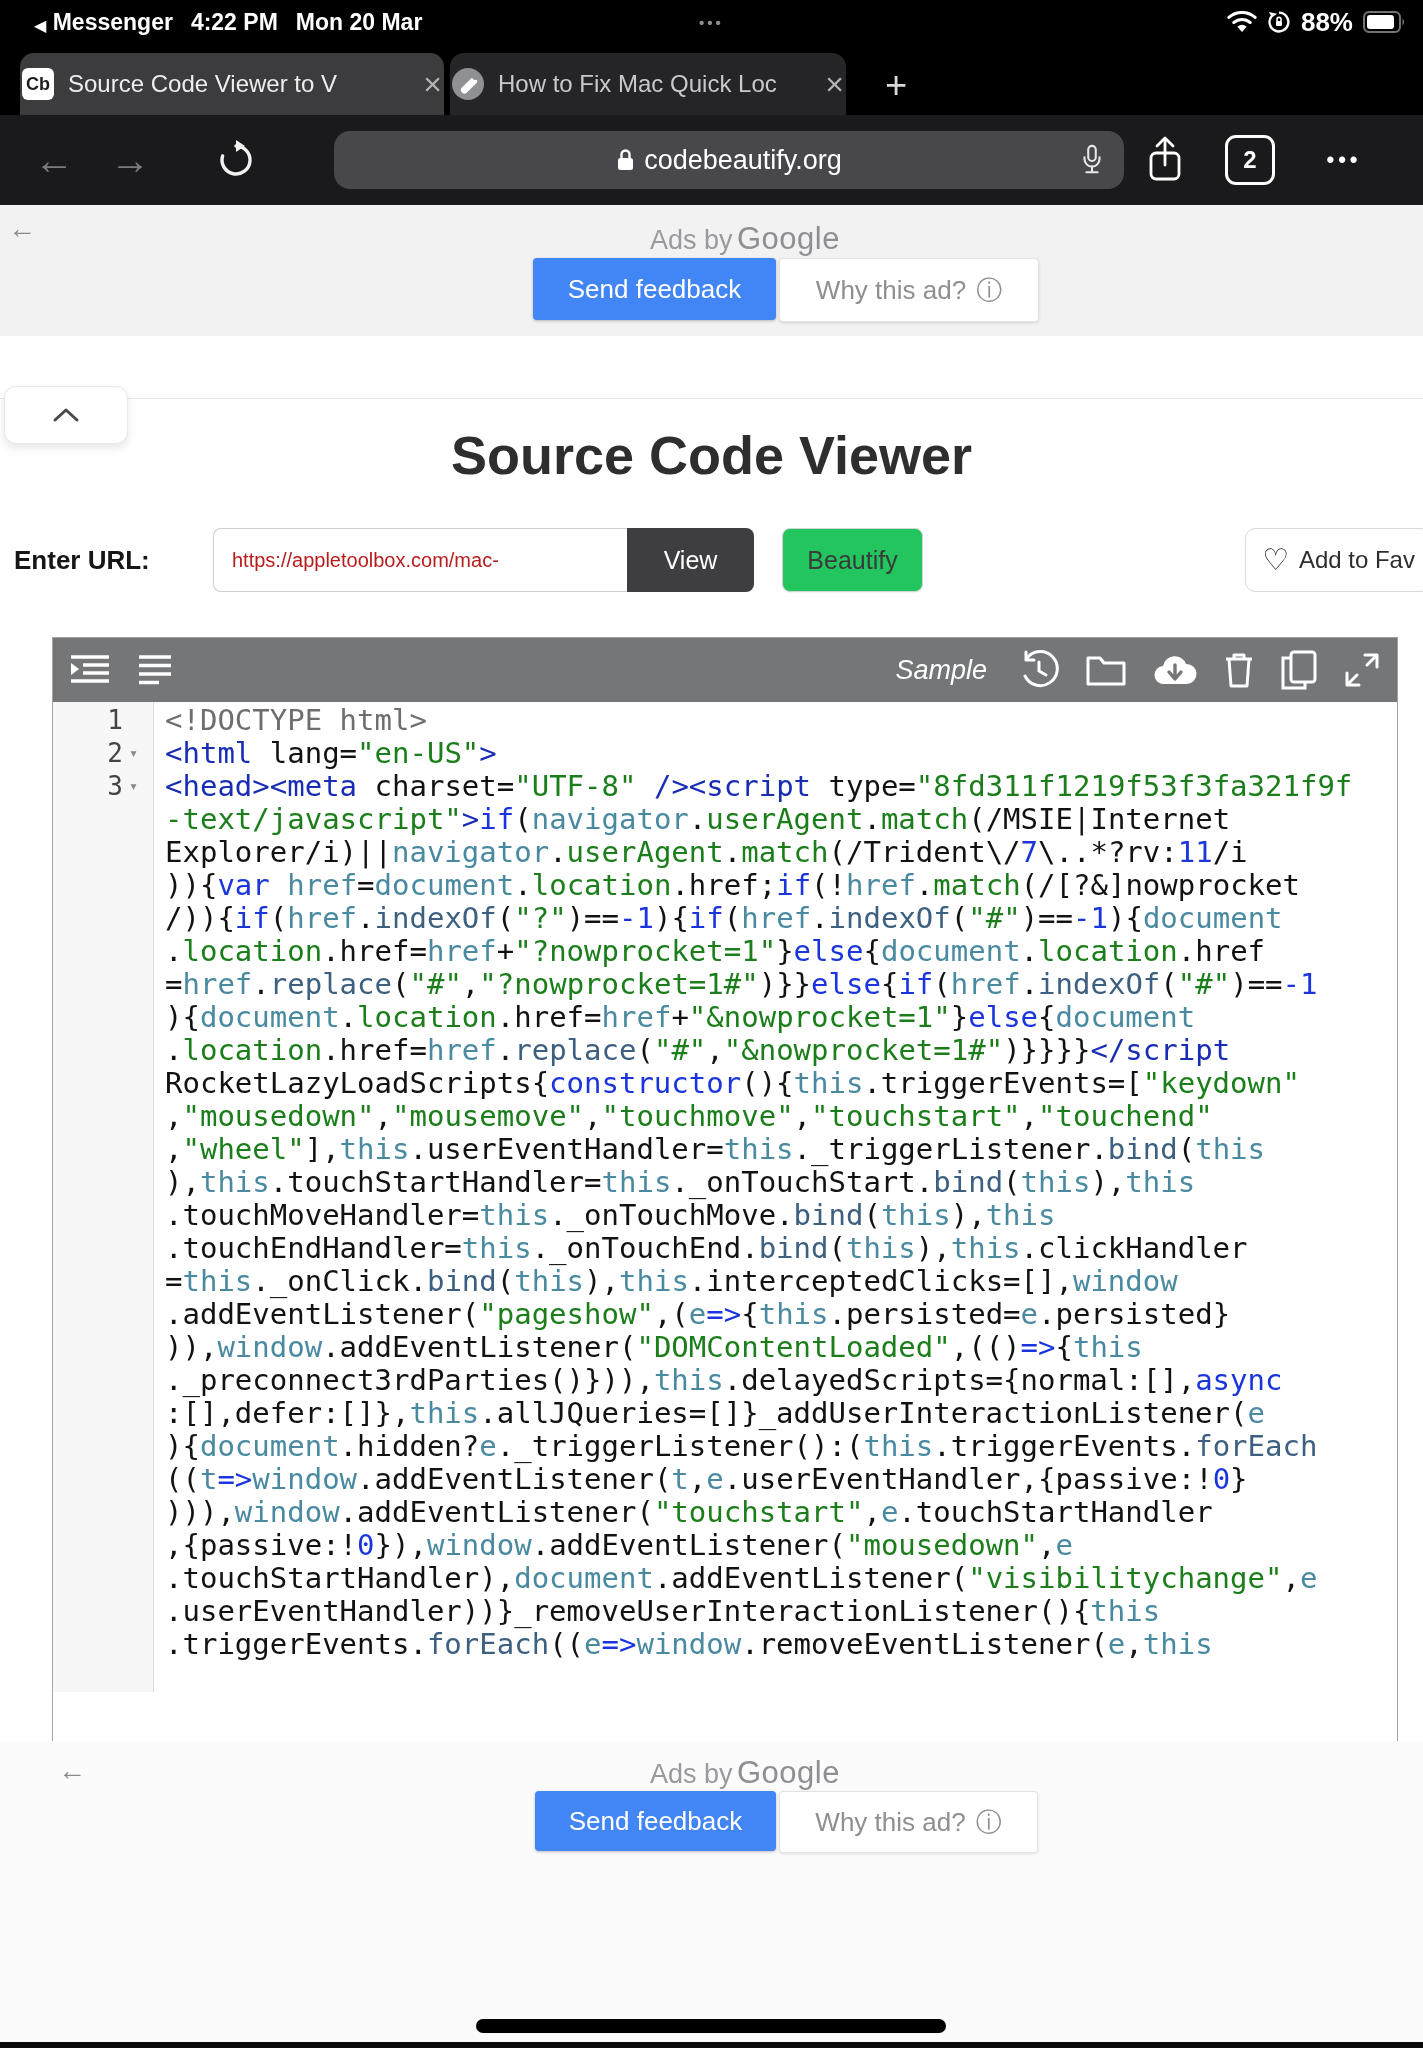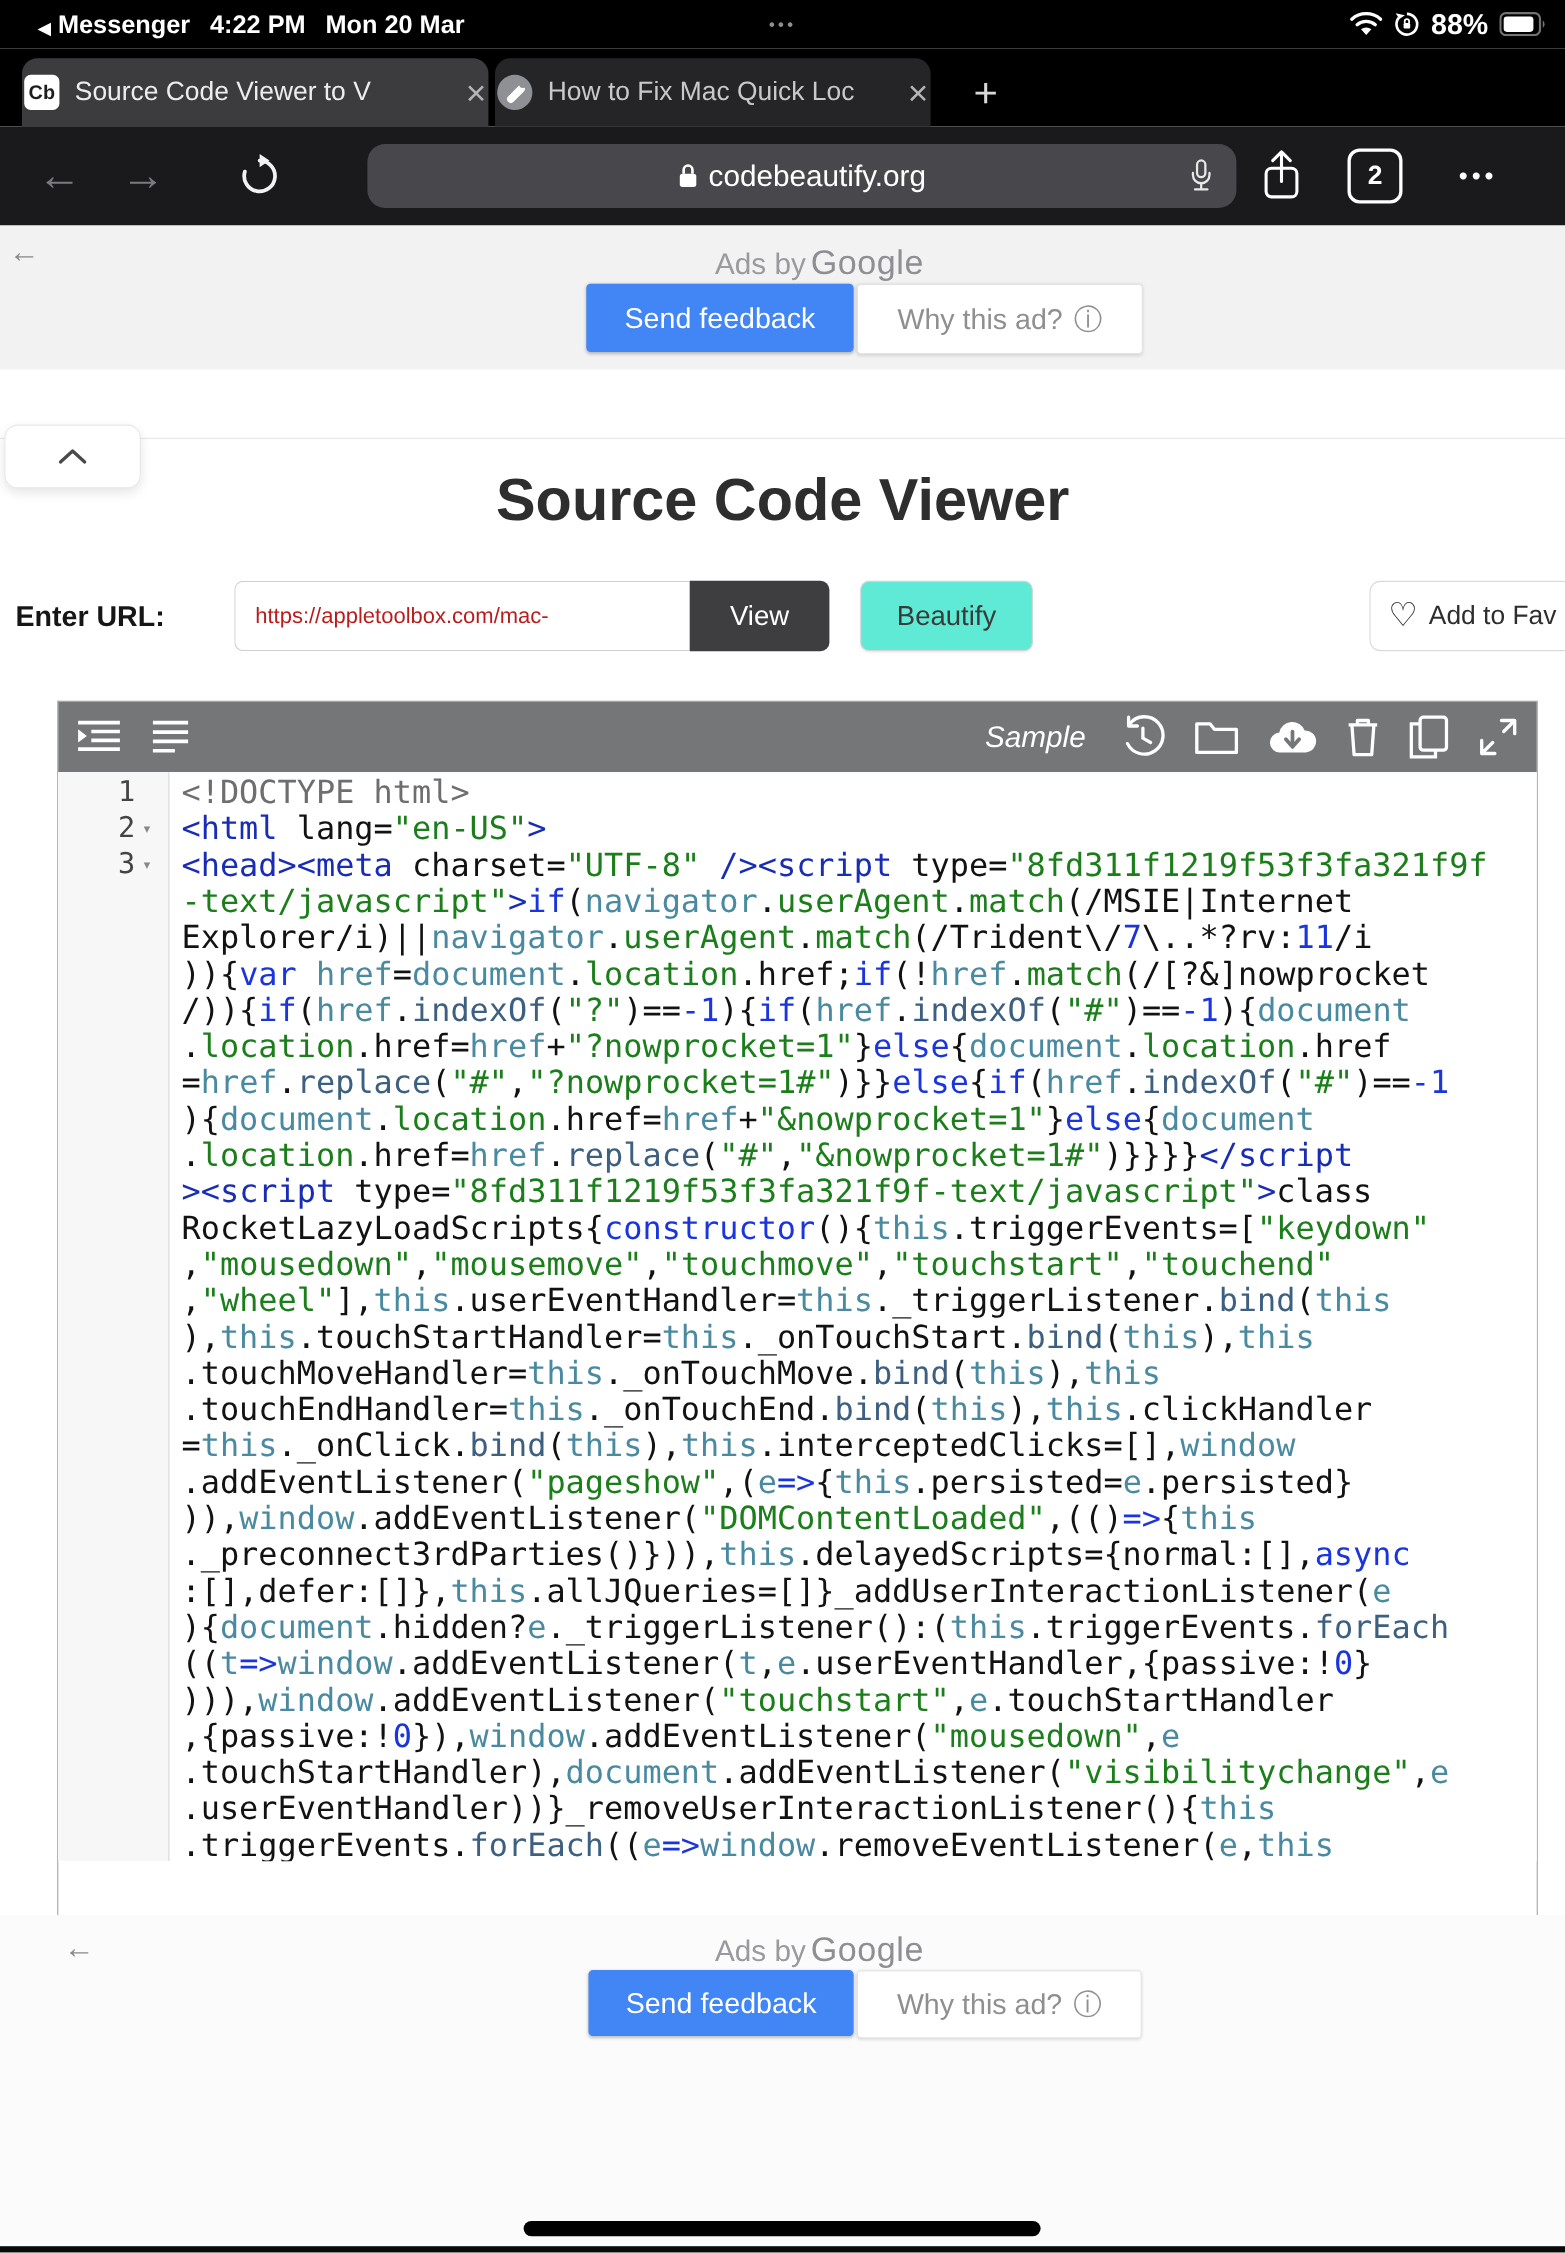--- a/index.html
+++ b/index.html
@@ -72,21 +72,21 @@
   #page-title{left:0;top:424px;width:1423px;text-align:center;font-size:54px;font-weight:700;color:#2e2e2e;}
 
   #form-row{left:0;top:528px;width:1423px;height:64px;}
   #enter-label{position:absolute;left:14px;top:0;height:64px;display:flex;align-items:center;
                font-size:26px;font-weight:700;color:#161616;}
   #url-input{position:absolute;left:213px;top:0;width:414px;height:64px;box-sizing:border-box;border:1px solid #cfcfcf;
              border-right:none;border-radius:8px 0 0 8px;background:#fff;font-size:20px;color:#b91c1c;
              padding:0 6px 0 18px;display:flex;align-items:center;white-space:nowrap;overflow:hidden;}
   #view-btn{position:absolute;left:627px;top:0;width:127px;height:64px;background:#3e3e40;color:#fff;font-size:25px;
             border-radius:0 8px 8px 0;display:flex;align-items:center;justify-content:center;}
-  #beautify-btn{position:absolute;left:782px;top:0;width:157px;height:64px;background:#5eead4;border:1px solid #d4d4d4;
+  #beautify-btn{position:absolute;left:782px;top:0;width:141px;height:64px;background:#22c55e;border:1px solid #d4d4d4;
                 box-sizing:border-box;border-radius:8px;color:#3a3a3a;font-size:25px;
                 display:flex;align-items:center;justify-content:center;box-shadow:0 1px 2px rgba(0,0,0,.06);}
   #addfav-btn{position:absolute;left:1245px;top:0;width:186px;height:64px;background:#fff;border:1px solid #dadada;
               box-sizing:border-box;border-radius:10px;color:#2e2e2e;font-size:24px;
               display:flex;align-items:center;gap:10px;padding-left:16px;}
   #addfav-btn .heart{font-size:30px;line-height:1;}
 
   
   #editor{left:52px;top:637px;width:1346px;height:1339px;border:1px solid #a3a3a3;box-sizing:border-box;background:#fff;}
   #ed-toolbar{position:absolute;left:0;top:0;right:0;height:64px;background:#747678;display:flex;align-items:center;}
@@ -311,21 +311,20 @@
           <div class="cm-row"><span class="lnum">2</span><span class="fold">▾</span><span class="tk-tag">&lt;html</span> lang=<span class="tk-str">"en-US"</span><span class="tk-tag">&gt;</span></div>
           <div class="cm-row"><span class="lnum">3</span><span class="fold">▾</span><span class="tk-tag">&lt;head</span><span class="tk-tag">&gt;</span><span class="tk-tag">&lt;meta</span> charset=<span class="tk-str">"UTF-8"</span> <span class="tk-tag">/&gt;</span><span class="tk-tag">&lt;script</span> type=<span class="tk-str">"8fd311f1219f53f3fa321f9f</span></div>
           <div class="cm-row"><span class="tk-str">-text/javascript"</span><span class="tk-tag">&gt;</span><span class="tk-kw">if</span>(<span class="tk-var">navigator</span>.<span class="tk-str">userAgent</span>.<span class="tk-str">match</span>(/MSIE|Internet</div>
           <div class="cm-row">Explorer/i)||<span class="tk-var">navigator</span>.<span class="tk-str">userAgent</span>.<span class="tk-str">match</span>(/Trident\/<span class="tk-num">7</span>\..*?rv:<span class="tk-num">11</span>/i</div>
           <div class="cm-row">)){<span class="tk-kw">var</span> <span class="tk-var">href</span>=<span class="tk-var">document</span>.<span class="tk-str">location</span>.href;<span class="tk-kw">if</span>(!<span class="tk-var">href</span>.<span class="tk-str">match</span>(/[?&amp;]nowprocket</div>
           <div class="cm-row">/)){<span class="tk-kw">if</span>(<span class="tk-var">href</span>.<span class="tk-prop">indexOf</span>(<span class="tk-str">"?"</span>)==<span class="tk-num">-1</span>){<span class="tk-kw">if</span>(<span class="tk-var">href</span>.<span class="tk-prop">indexOf</span>(<span class="tk-str">"#"</span>)==<span class="tk-num">-1</span>){<span class="tk-var">document</span></div>
           <div class="cm-row">.<span class="tk-str">location</span>.href=<span class="tk-var">href</span>+<span class="tk-str">"?nowprocket=1"</span>}<span class="tk-kw">else</span>{<span class="tk-var">document</span>.<span class="tk-str">location</span>.href</div>
           <div class="cm-row">=<span class="tk-var">href</span>.<span class="tk-prop">replace</span>(<span class="tk-str">"#"</span>,<span class="tk-str">"?nowprocket=1#"</span>)}}<span class="tk-kw">else</span>{<span class="tk-kw">if</span>(<span class="tk-var">href</span>.<span class="tk-prop">indexOf</span>(<span class="tk-str">"#"</span>)==<span class="tk-num">-1</span></div>
           <div class="cm-row">){<span class="tk-var">document</span>.<span class="tk-str">location</span>.href=<span class="tk-var">href</span>+<span class="tk-str">"&amp;nowprocket=1"</span>}<span class="tk-kw">else</span>{<span class="tk-var">document</span></div>
           <div class="cm-row">.<span class="tk-str">location</span>.href=<span class="tk-var">href</span>.<span class="tk-prop">replace</span>(<span class="tk-str">"#"</span>,<span class="tk-str">"&amp;nowprocket=1#"</span>)}}}}<span class="tk-tag">&lt;/script</span></div>
-          <div class="cm-row"><span class="tk-tag">&gt;</span><span class="tk-tag">&lt;script</span> type=<span class="tk-str">"8fd311f1219f53f3fa321f9f-text/javascript"</span><span class="tk-tag">&gt;</span>class</div>
           <div class="cm-row">RocketLazyLoadScripts{<span class="tk-kw">constructor</span>(){<span class="tk-var">this</span>.triggerEvents=[<span class="tk-str">"keydown"</span></div>
           <div class="cm-row">,<span class="tk-str">"mousedown"</span>,<span class="tk-str">"mousemove"</span>,<span class="tk-str">"touchmove"</span>,<span class="tk-str">"touchstart"</span>,<span class="tk-str">"touchend"</span></div>
           <div class="cm-row">,<span class="tk-str">"wheel"</span>],<span class="tk-var">this</span>.userEventHandler=<span class="tk-var">this</span>._triggerListener.<span class="tk-prop">bind</span>(<span class="tk-var">this</span></div>
           <div class="cm-row">),<span class="tk-var">this</span>.touchStartHandler=<span class="tk-var">this</span>._onTouchStart.<span class="tk-prop">bind</span>(<span class="tk-var">this</span>),<span class="tk-var">this</span></div>
           <div class="cm-row">.touchMoveHandler=<span class="tk-var">this</span>._onTouchMove.<span class="tk-prop">bind</span>(<span class="tk-var">this</span>),<span class="tk-var">this</span></div>
           <div class="cm-row">.touchEndHandler=<span class="tk-var">this</span>._onTouchEnd.<span class="tk-prop">bind</span>(<span class="tk-var">this</span>),<span class="tk-var">this</span>.clickHandler</div>
           <div class="cm-row">=<span class="tk-var">this</span>._onClick.<span class="tk-prop">bind</span>(<span class="tk-var">this</span>),<span class="tk-var">this</span>.interceptedClicks=[],<span class="tk-var">window</span></div>
           <div class="cm-row">.addEventListener(<span class="tk-str">"pageshow"</span>,(<span class="tk-var">e</span><span class="tk-kw">=&gt;</span>{<span class="tk-var">this</span>.persisted=<span class="tk-var">e</span>.persisted}</div>
           <div class="cm-row">)),<span class="tk-var">window</span>.addEventListener(<span class="tk-str">"DOMContentLoaded"</span>,(()<span class="tk-kw">=&gt;</span>{<span class="tk-var">this</span></div>
           <div class="cm-row">._preconnect3rdParties()})),<span class="tk-var">this</span>.delayedScripts={normal:[],<span class="tk-kw">async</span></div>

